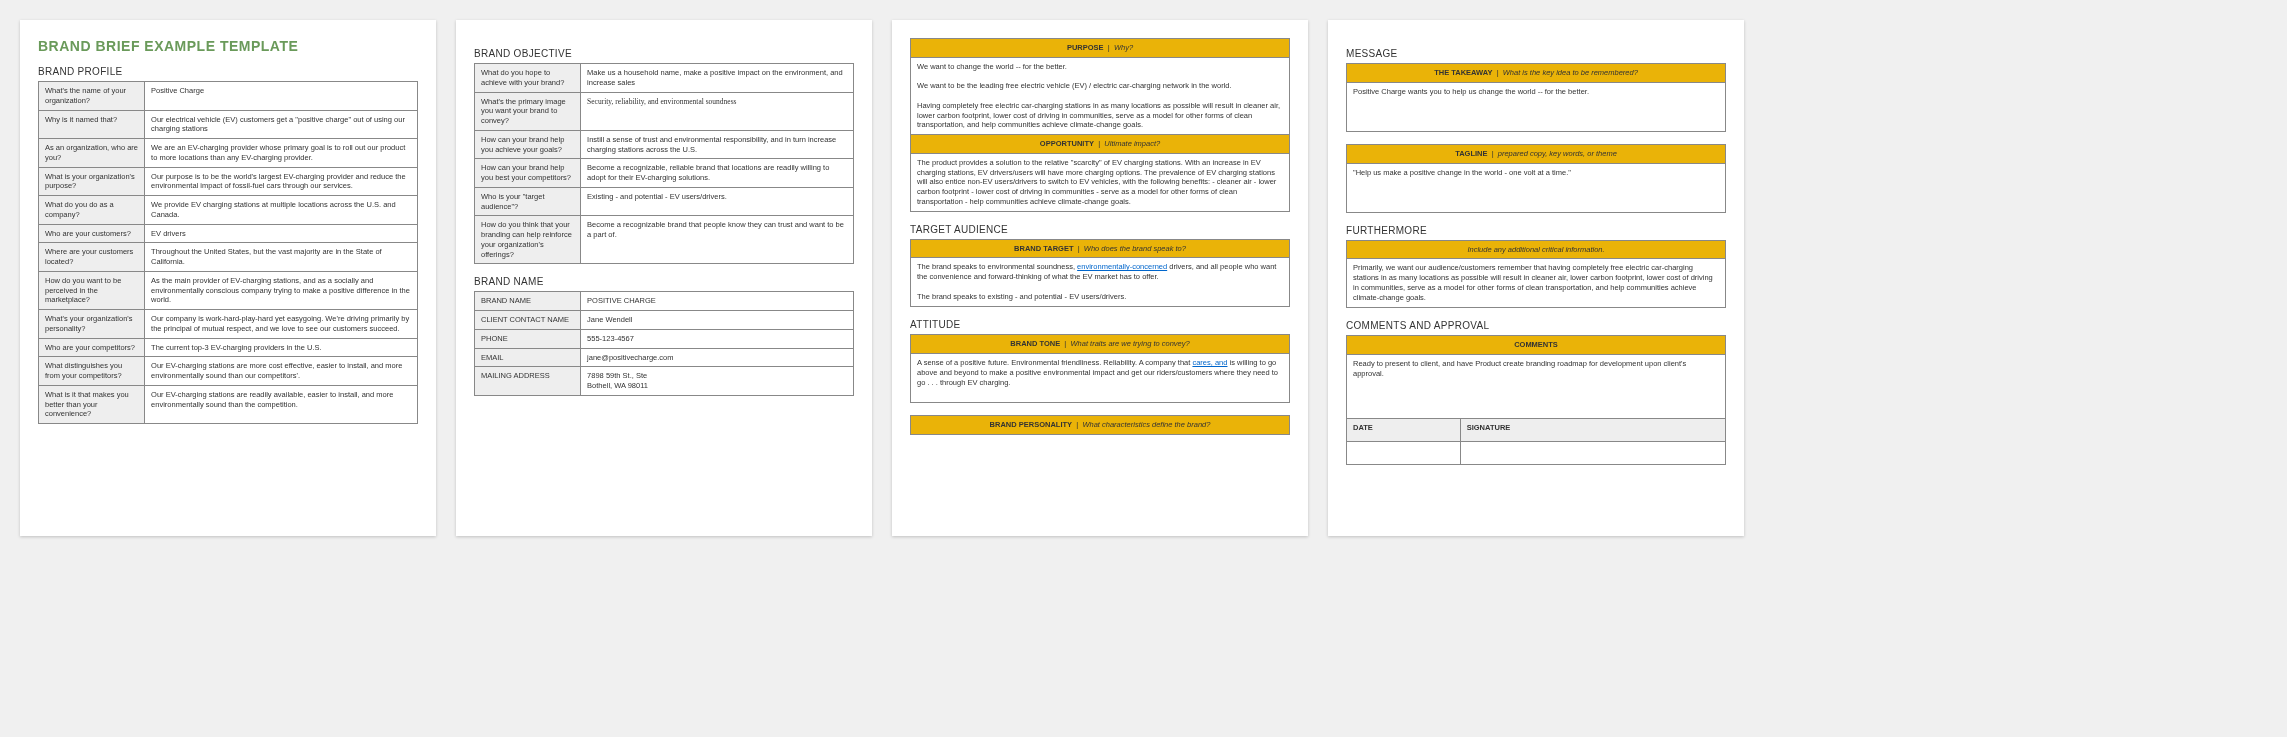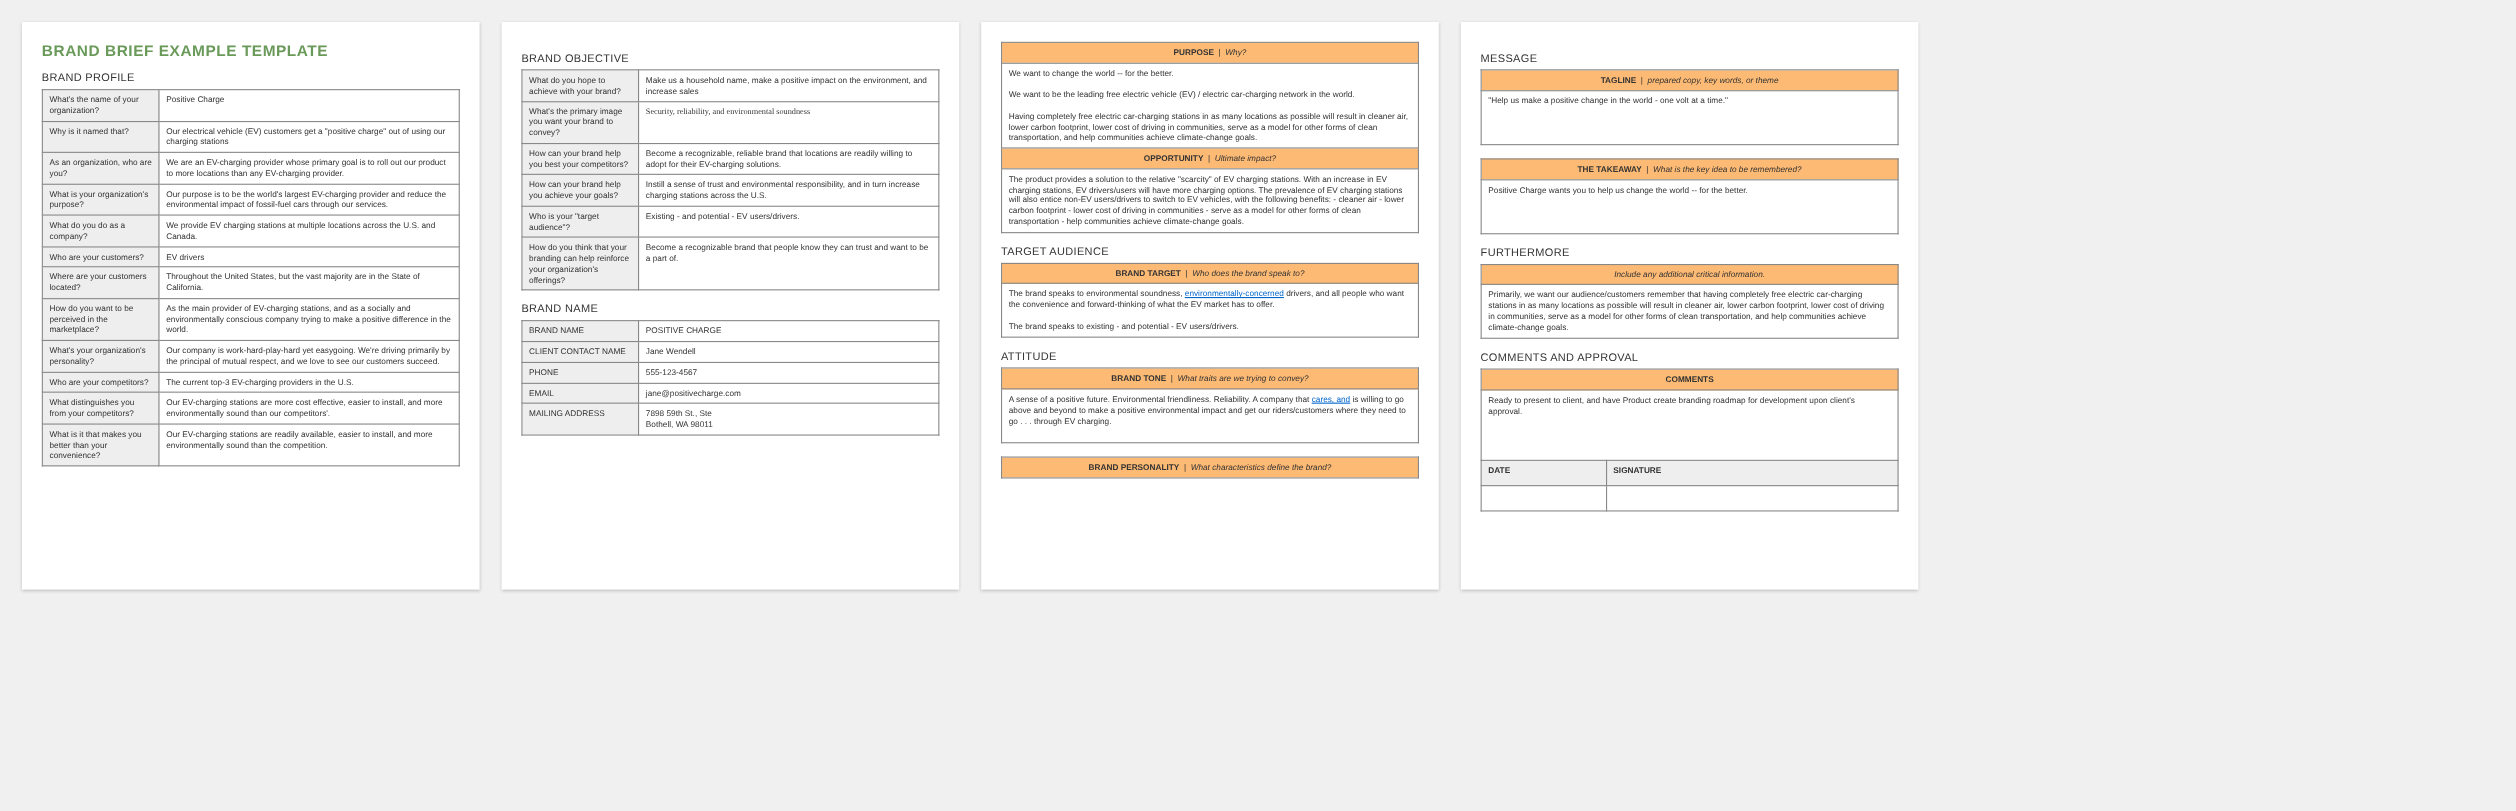--- a/index.html
+++ b/index.html
@@ -45,21 +45,21 @@
     vertical-align: top;
     font-size: 7.5px;
     color: #333;
     line-height: 1.3;
   }
   .label-cell {
     background: #eee;
     width: 28%;
   }
   .header-band {
-    background: #fdba74;
+    background: #eab308;
     text-align: center;
     font-size: 7.5px;
     padding: 4px;
   }
   .header-band .strong { font-weight: bold; }
   .content-cell {
     height: 40px;
     vertical-align: top;
   }
   .sig-row td { height: 14px; }
@@ -133,26 +133,26 @@
     <tbody id="objective-body">
         <tr>
           <td class="label-cell">What do you hope to achieve with your brand?</td>
           <td style="white-space: pre-line;">Make us a household name, make a positive impact on the environment, and increase sales</td>
         </tr>
         <tr>
           <td class="label-cell">What's the primary image you want your brand to convey?</td>
           <td style="white-space: pre-line; font-family: Liberation Serif, serif;">Security, reliability, and environmental soundness</td>
         </tr>
         <tr>
+          <td class="label-cell">How can your brand help you achieve your goals?</td>
+          <td style="white-space: pre-line;">Instill a sense of trust and environmental responsibility, and in turn increase charging stations across the U.S.</td>
+        </tr>
+        <tr>
           <td class="label-cell">How can your brand help you best your competitors?</td>
           <td style="white-space: pre-line;">Become a recognizable, reliable brand that locations are readily willing to adopt for their EV-charging solutions.</td>
-        </tr>
-        <tr>
-          <td class="label-cell">How can your brand help you achieve your goals?</td>
-          <td style="white-space: pre-line;">Instill a sense of trust and environmental responsibility, and in turn increase charging stations across the U.S.</td>
         </tr>
         <tr>
           <td class="label-cell">Who is your "target audience"?</td>
           <td style="white-space: pre-line;">Existing - and potential - EV users/drivers.</td>
         </tr>
         <tr>
           <td class="label-cell">How do you think that your branding can help reinforce your organization's offerings?</td>
           <td style="white-space: pre-line;">Become a recognizable brand that people know they can trust and want to be a part of.</td>
         </tr>
       </tbody>
@@ -242,35 +242,35 @@
         </tr>
   </tbody>
     </table>
 </div>
 
 <div class="page">
   <div class="section-heading">MESSAGE</div>
   <table>
     <tbody>
         <tr>
+          <td class="header-band"><span class="strong">THE TAKEAWAY</span> &nbsp;|&nbsp; <span style="font-style:italic">What is the key idea to be remembered?</span></td>
+        </tr>
+    <tr>
+          <td class="content-cell">Positive Charge wants you to help us change the world -- for the better.</td>
+        </tr>
+  </tbody>
+    </table>
+
+  <table>
+    <tbody>
+        <tr>
           <td class="header-band"><span class="strong">TAGLINE</span> &nbsp;|&nbsp; <span style="font-style:italic">prepared copy, key words, or theme</span></td>
         </tr>
     <tr>
           <td class="content-cell">"Help us make a positive change in the world - one volt at a time."</td>
-        </tr>
-  </tbody>
-    </table>
-
-  <table>
-    <tbody>
-        <tr>
-          <td class="header-band"><span class="strong">THE TAKEAWAY</span> &nbsp;|&nbsp; <span style="font-style:italic">What is the key idea to be remembered?</span></td>
-        </tr>
-    <tr>
-          <td class="content-cell">Positive Charge wants you to help us change the world -- for the better.</td>
         </tr>
   </tbody>
     </table>
 
   <div class="section-heading">FURTHERMORE</div>
   <table>
     <tbody>
         <tr>
           <td class="header-band"><span style="font-style:italic">Include any additional critical information.</span></td>
         </tr>

